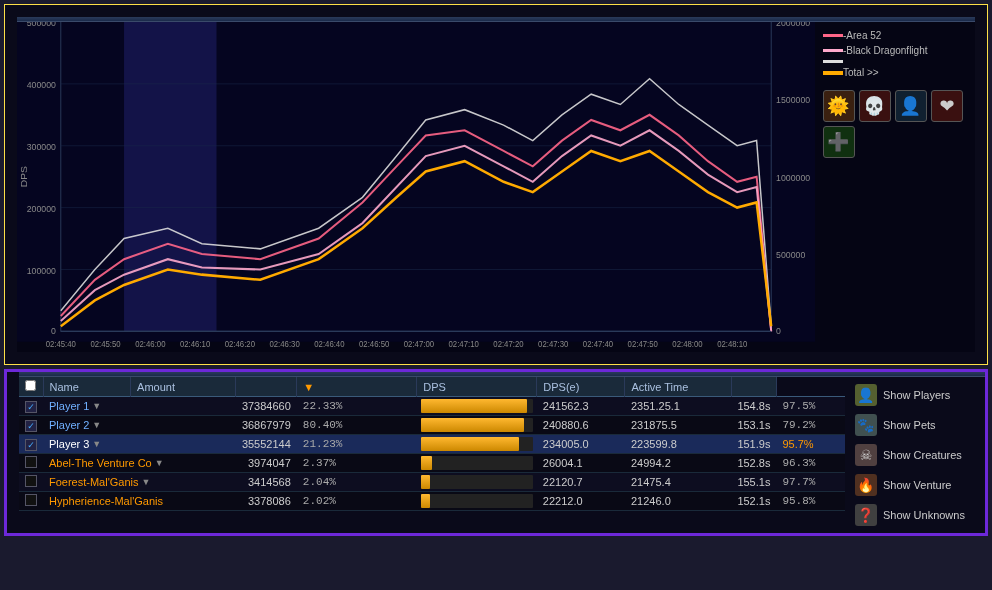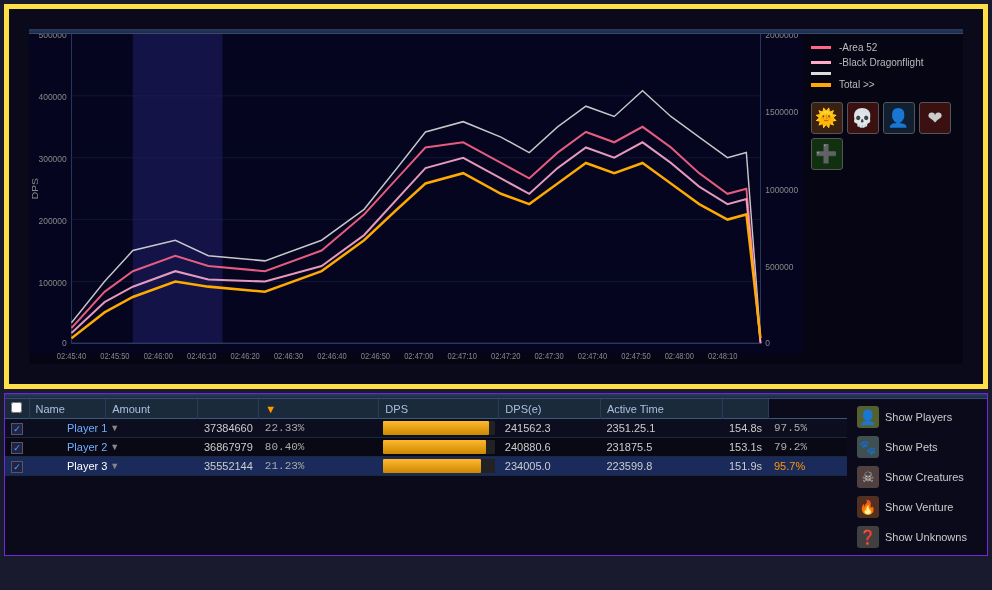--- a/index.html
+++ b/index.html
@@ -9,23 +9,23 @@
       font-family: Arial, sans-serif;
       font-size: 11px;
       width: 992px;
       height: 590px;
       overflow: hidden;
     }
 
     
     .graph-section {
       background: #0a0a1a;
-      border: 5px solid #fde047;
+      border: 1px solid #fde047;
       margin: 4px;
-      padding: 20px;
+      padding: 12px;
     }
     .section-title {
       background: linear-gradient(to bottom, #2a3a5a, #1a2a4a);
       color: #8ab0e0;
       padding: 2px 6px;
       font-size: 11px;
       font-weight: bold;
       border-bottom: 1px solid #3a4a6a;
     }
     .graph-container {
@@ -45,21 +45,21 @@
     .graph-legend {
       width: 160px;
       padding: 8px;
       display: flex;
       flex-direction: column;
       gap: 4px;
     }
     .legend-item {
       display: flex;
       align-items: center;
-      gap: 8px;
+      gap: 0;
       font-size: 10px;
       color: #bbb;
     }
     .legend-color {
       width: 20px;
       height: 3px;
       flex-shrink: 0;
     }
     .legend-icons {
       display: flex;
@@ -75,23 +75,24 @@
       display: flex;
       align-items: center;
       justify-content: center;
       font-size: 18px;
       cursor: pointer;
     }
 
     
     .damage-section {
       background: #0a0a1a;
-      border: 1px solid #6d28d9;
+      border: 3px solid #6d28d9;
       margin: 4px;
       margin-top: 0;
+      padding-left: 12px;
     }
     .table-container {
       display: flex;
     }
     .main-table {
       flex: 1;
     }
     .side-buttons {
       width: 140px;
       padding: 4px;
@@ -166,21 +167,20 @@
     }
     .bar-fill {
       background: linear-gradient(to bottom, #ffb830, #cc8800);
       height: 100%;
       border-radius: 1px;
     }
     .name-cell {
       display: flex;
       align-items: center;
       gap: 3px;
-      margin-left: 32px;
     }
     .checkbox {
       width: 12px;
       height: 12px;
       border: 1px solid #556;
       background: #111;
       display: inline-flex;
       align-items: center;
       justify-content: center;
       flex-shrink: 0;
@@ -388,20 +388,80 @@
     <td class="bar-cell">
       <div class="bar-bg">
                   <div class="bar-fill" style="width:88%"></div>
                 </div>
     </td>
     <td>234005.0</td>
     <td>223599.8</td>
     <td>151.9s</td>
     <td class="active-pct">95.7%</td>
   </tr>
+            <tr>
+    <td><div class="checkbox "></div></td>
+    <td colspan="2">
+      <div class="name-cell">
+        <span class="name-text name-orange">Abel-The Venture Co</span>
+        <span class="dropdown-arrow">▼</span>
+      </div>
+    </td>
+    <td style="text-align:right;">3974047</td>
+    <td class="pct-cell">2.37%</td>
+    <td class="bar-cell">
+      <div class="bar-bg">
+                  <div class="bar-fill" style="width:10%"></div>
+                </div>
+    </td>
+    <td>26004.1</td>
+    <td>24994.2</td>
+    <td>152.8s</td>
+    <td class="pct-cell">96.3%</td>
+  </tr>
+            <tr>
+    <td><div class="checkbox "></div></td>
+    <td colspan="2">
+      <div class="name-cell">
+        <span class="name-text name-orange">Foerest-Mal'Ganis</span>
+        <span class="dropdown-arrow">▼</span>
+      </div>
+    </td>
+    <td style="text-align:right;">3414568</td>
+    <td class="pct-cell">2.04%</td>
+    <td class="bar-cell">
+      <div class="bar-bg">
+                  <div class="bar-fill" style="width:8%"></div>
+                </div>
+    </td>
+    <td>22120.7</td>
+    <td>21475.4</td>
+    <td>155.1s</td>
+    <td class="pct-cell">97.7%</td>
+  </tr>
+            <tr>
+    <td><div class="checkbox "></div></td>
+    <td colspan="2">
+      <div class="name-cell">
+        <span class="name-text name-orange">Hypherience-Mal'Ganis</span>
+
+      </div>
+    </td>
+    <td style="text-align:right;">3378086</td>
+    <td class="pct-cell">2.02%</td>
+    <td class="bar-cell">
+      <div class="bar-bg">
+                  <div class="bar-fill" style="width:8%"></div>
+                </div>
+    </td>
+    <td>22212.0</td>
+    <td>21246.0</td>
+    <td>152.1s</td>
+    <td class="pct-cell">95.8%</td>
+  </tr>
           </tbody>
       </table>
     </div>
 
     <div class="side-buttons">
       <div class="side-btn">
         <div class="side-btn-icon" style="background:#556030;">👤</div>
         <span>Show Players</span>
       </div>
       <div class="side-btn">

